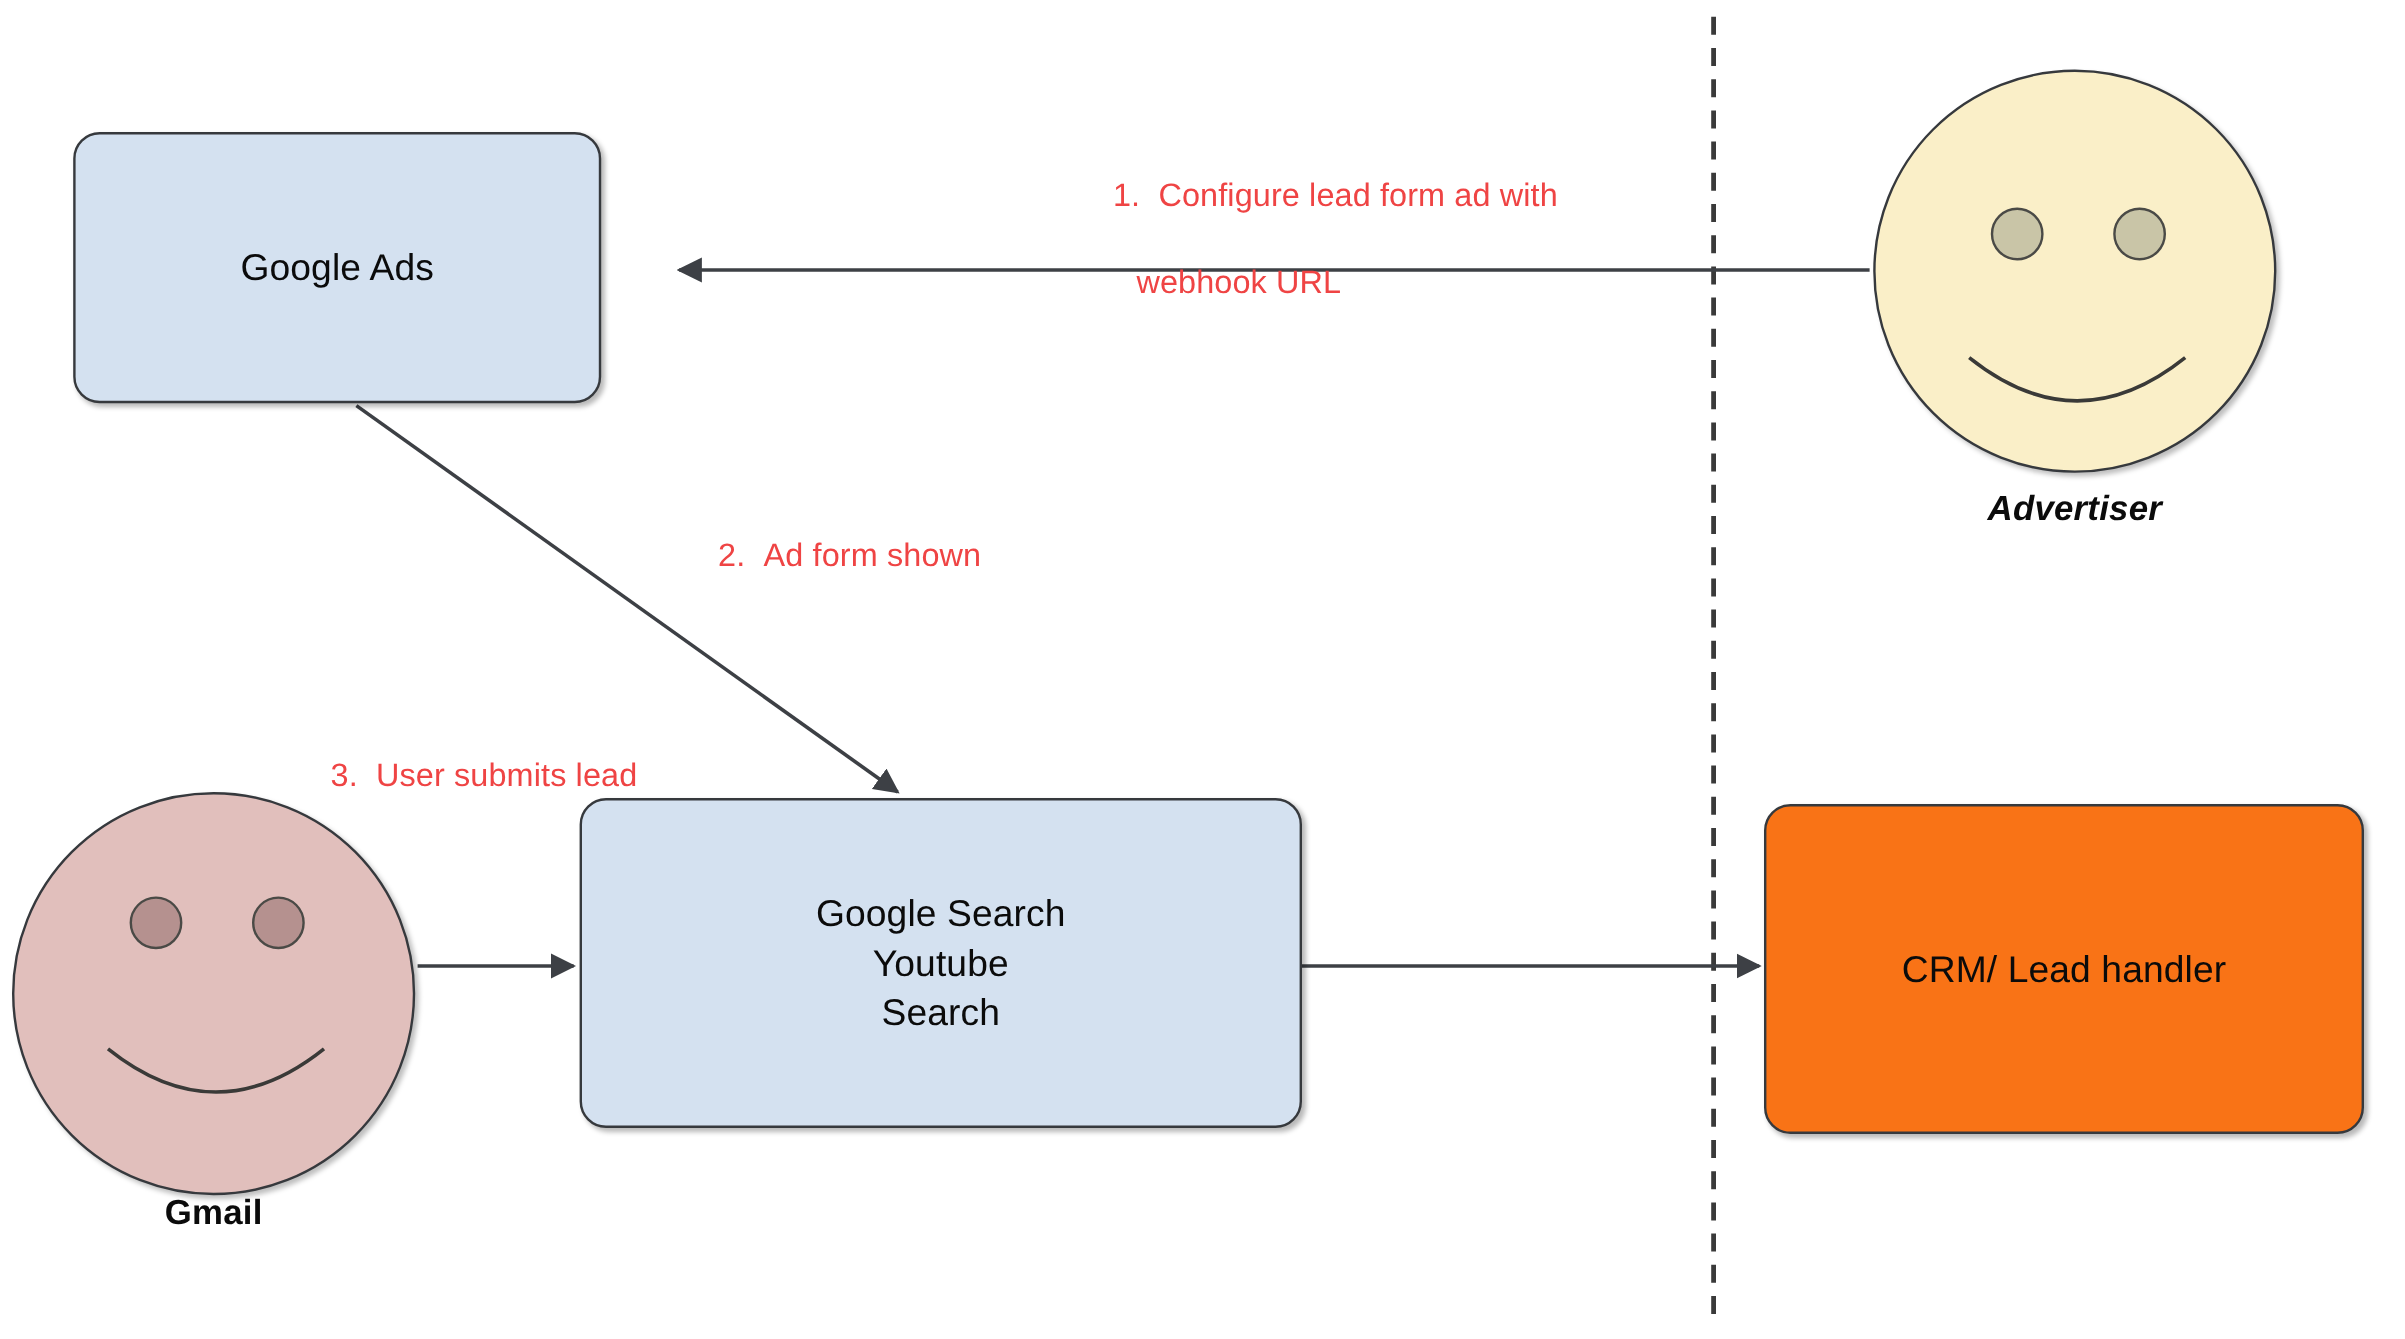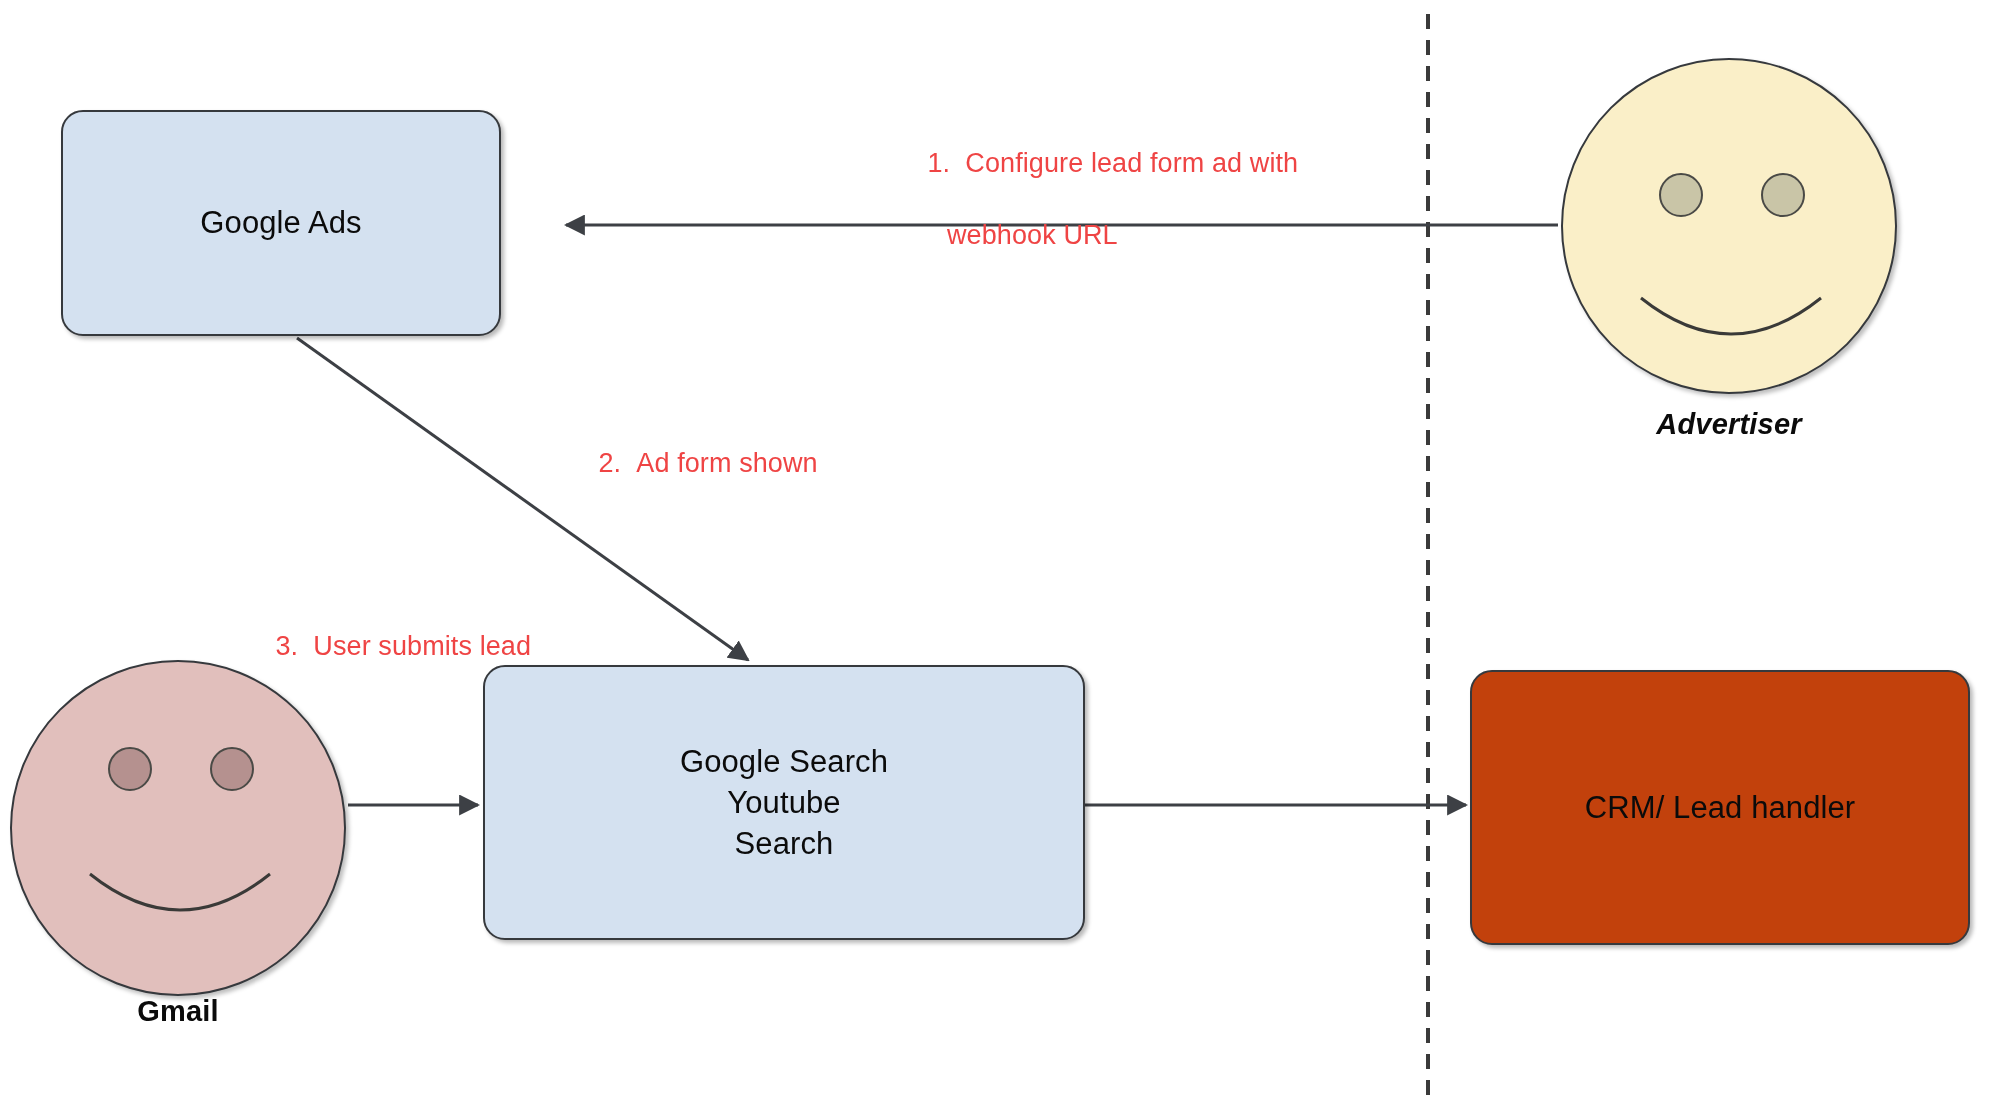--- a/index.html
+++ b/index.html
@@ -29,21 +29,21 @@
     justify-content: center;
     text-align: center;
   }
   .node-box .node-label {
     font-size: 31px;
     color: #0b0b0b;
     line-height: 1.33;
     letter-spacing: 0.1px;
   }
   .box-blue { background: #d4e1f0; }
-  .box-cream { background: #c2410c; }
+  .box-cream { background: #f97316; }
 
   .face {
     position: absolute;
     border-radius: 50%;
     box-sizing: border-box;
     border: 2px solid #36393d;
     box-shadow: 3px 3px 4px rgba(0,0,0,0.26);
   }
   .face-cream { background: #faefc8; }
   .face-rose  { background: #e1bfbc; }

